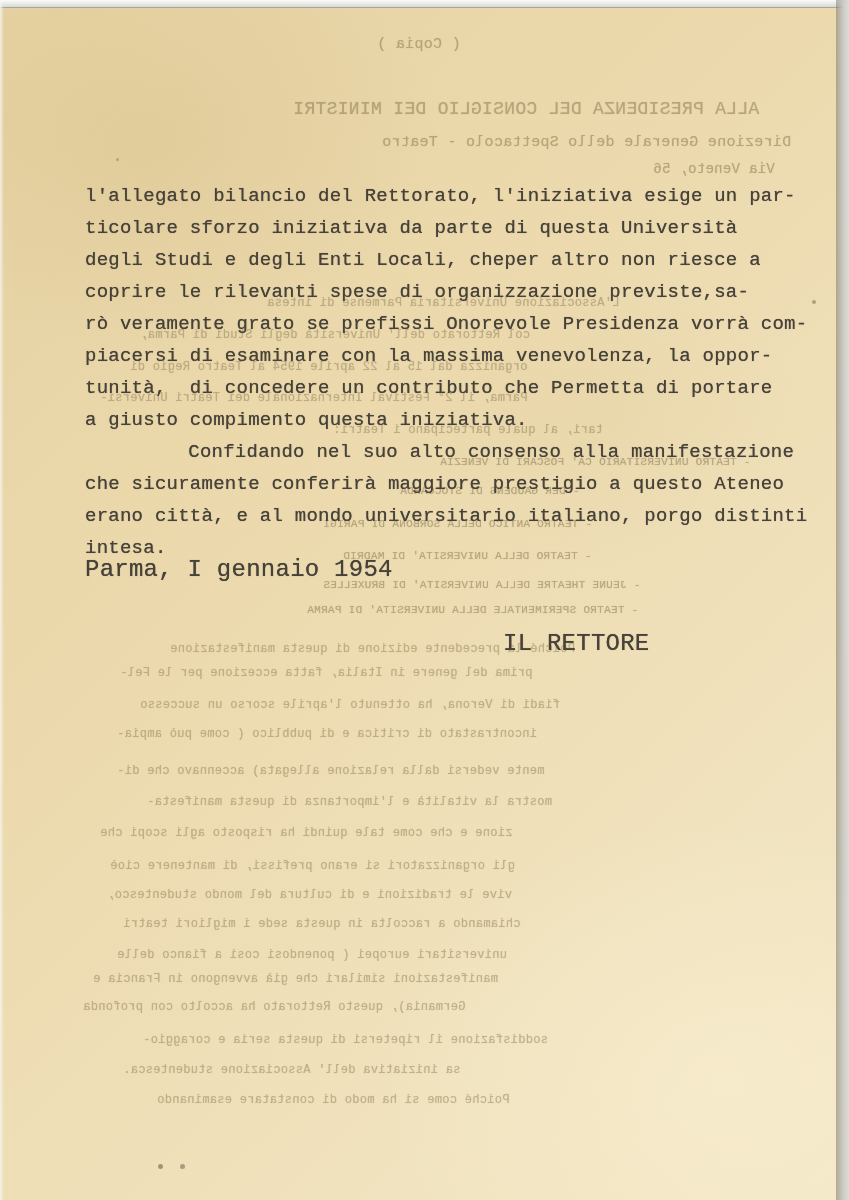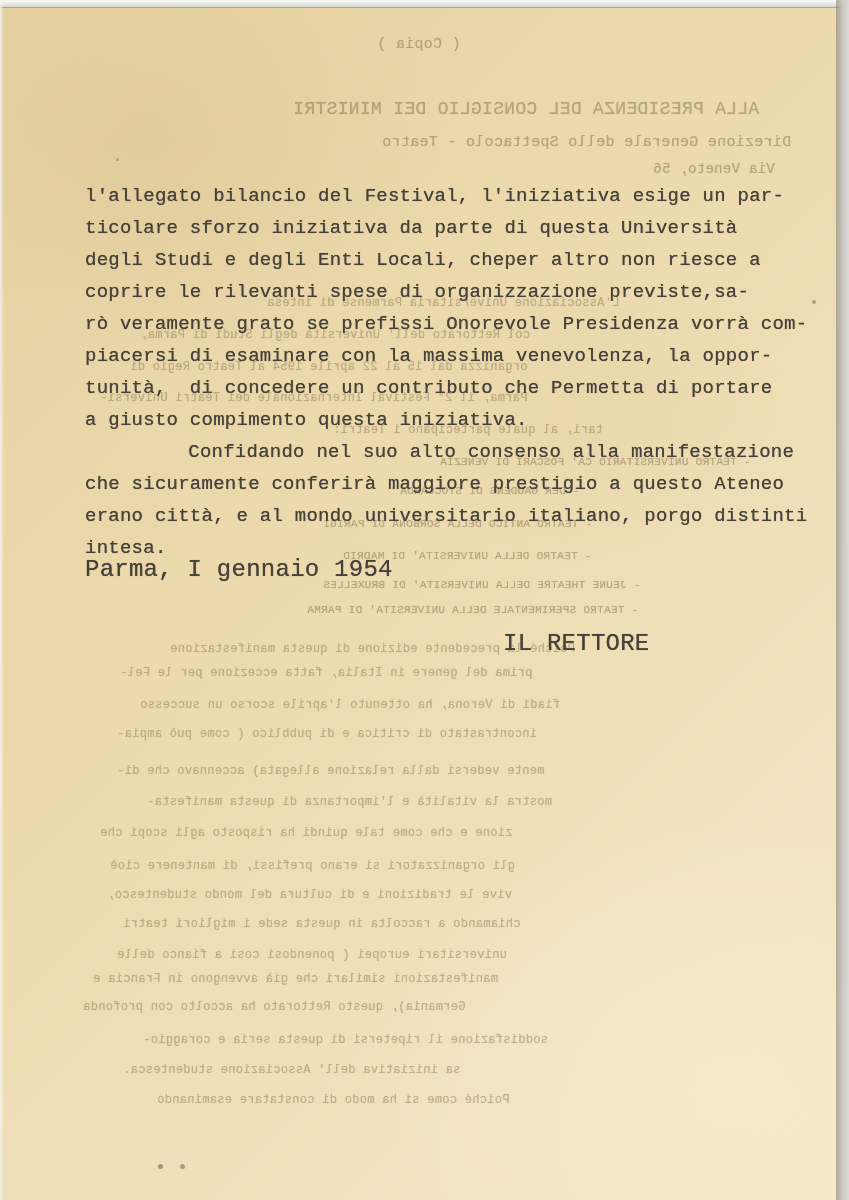--- a/index.html
+++ b/index.html
@@ -72,21 +72,21 @@
     <div class="bleed bp" style="left:123px;top:917px">chiamando a raccolta in questa sede i migliori teatri</div>
     <div class="bleed bp" style="left:117px;top:948px">universitari europei ( ponendosi così a fianco delle</div>
     <div class="bleed bp" style="left:93px;top:972px">manifestazioni similari che già avvengono in Francia e</div>
     <div class="bleed bp" style="left:83px;top:1000px">Germania), questo Rettorato ha accolto con profonda</div>
     <div class="bleed bp" style="left:143px;top:1033px">soddisfazione il ripetersi di questa seria e coraggio-</div>
     <div class="bleed bp" style="left:123px;top:1063px">sa iniziativa dell' Associazione studentesca.</div>
     <div class="bleed bp" style="left:157px;top:1093px">Poiché come si ha modo di constatare esaminando</div>
   </div>
 
   <div class="typed">
-    <div class="tline">l'allegato bilancio del Festival, l'iniziativa esige un par-</div>
+    <div class="tline">l'allegato bilancio del Rettorato, l'iniziativa esige un par-</div>
     <div class="tline">ticolare sforzo iniziativa da parte di questa Università</div>
     <div class="tline">degli Studi e degli Enti Locali, cheper altro non riesce a</div>
     <div class="tline">coprire le rilevanti spese di organizzazione previste,sa-</div>
     <div class="tline">rò veramente grato se prefissi Onorevole Presidenza vorrà com-</div>
     <div class="tline">piacersi di esaminare con la massima venevolenza, la oppor-</div>
     <div class="tline">tunità,  di concedere un contributo che Permetta di portare</div>
     <div class="tline">a giusto compimento questa iniziativa.</div>
     <div class="tline indent">Confidando nel suo alto consenso alla manifestazione</div>
     <div class="tline">che sicuramente conferirà maggiore prestigio a questo Ateneo</div>
     <div class="tline">erano città, e al mondo universitario italiano, porgo distinti</div>

